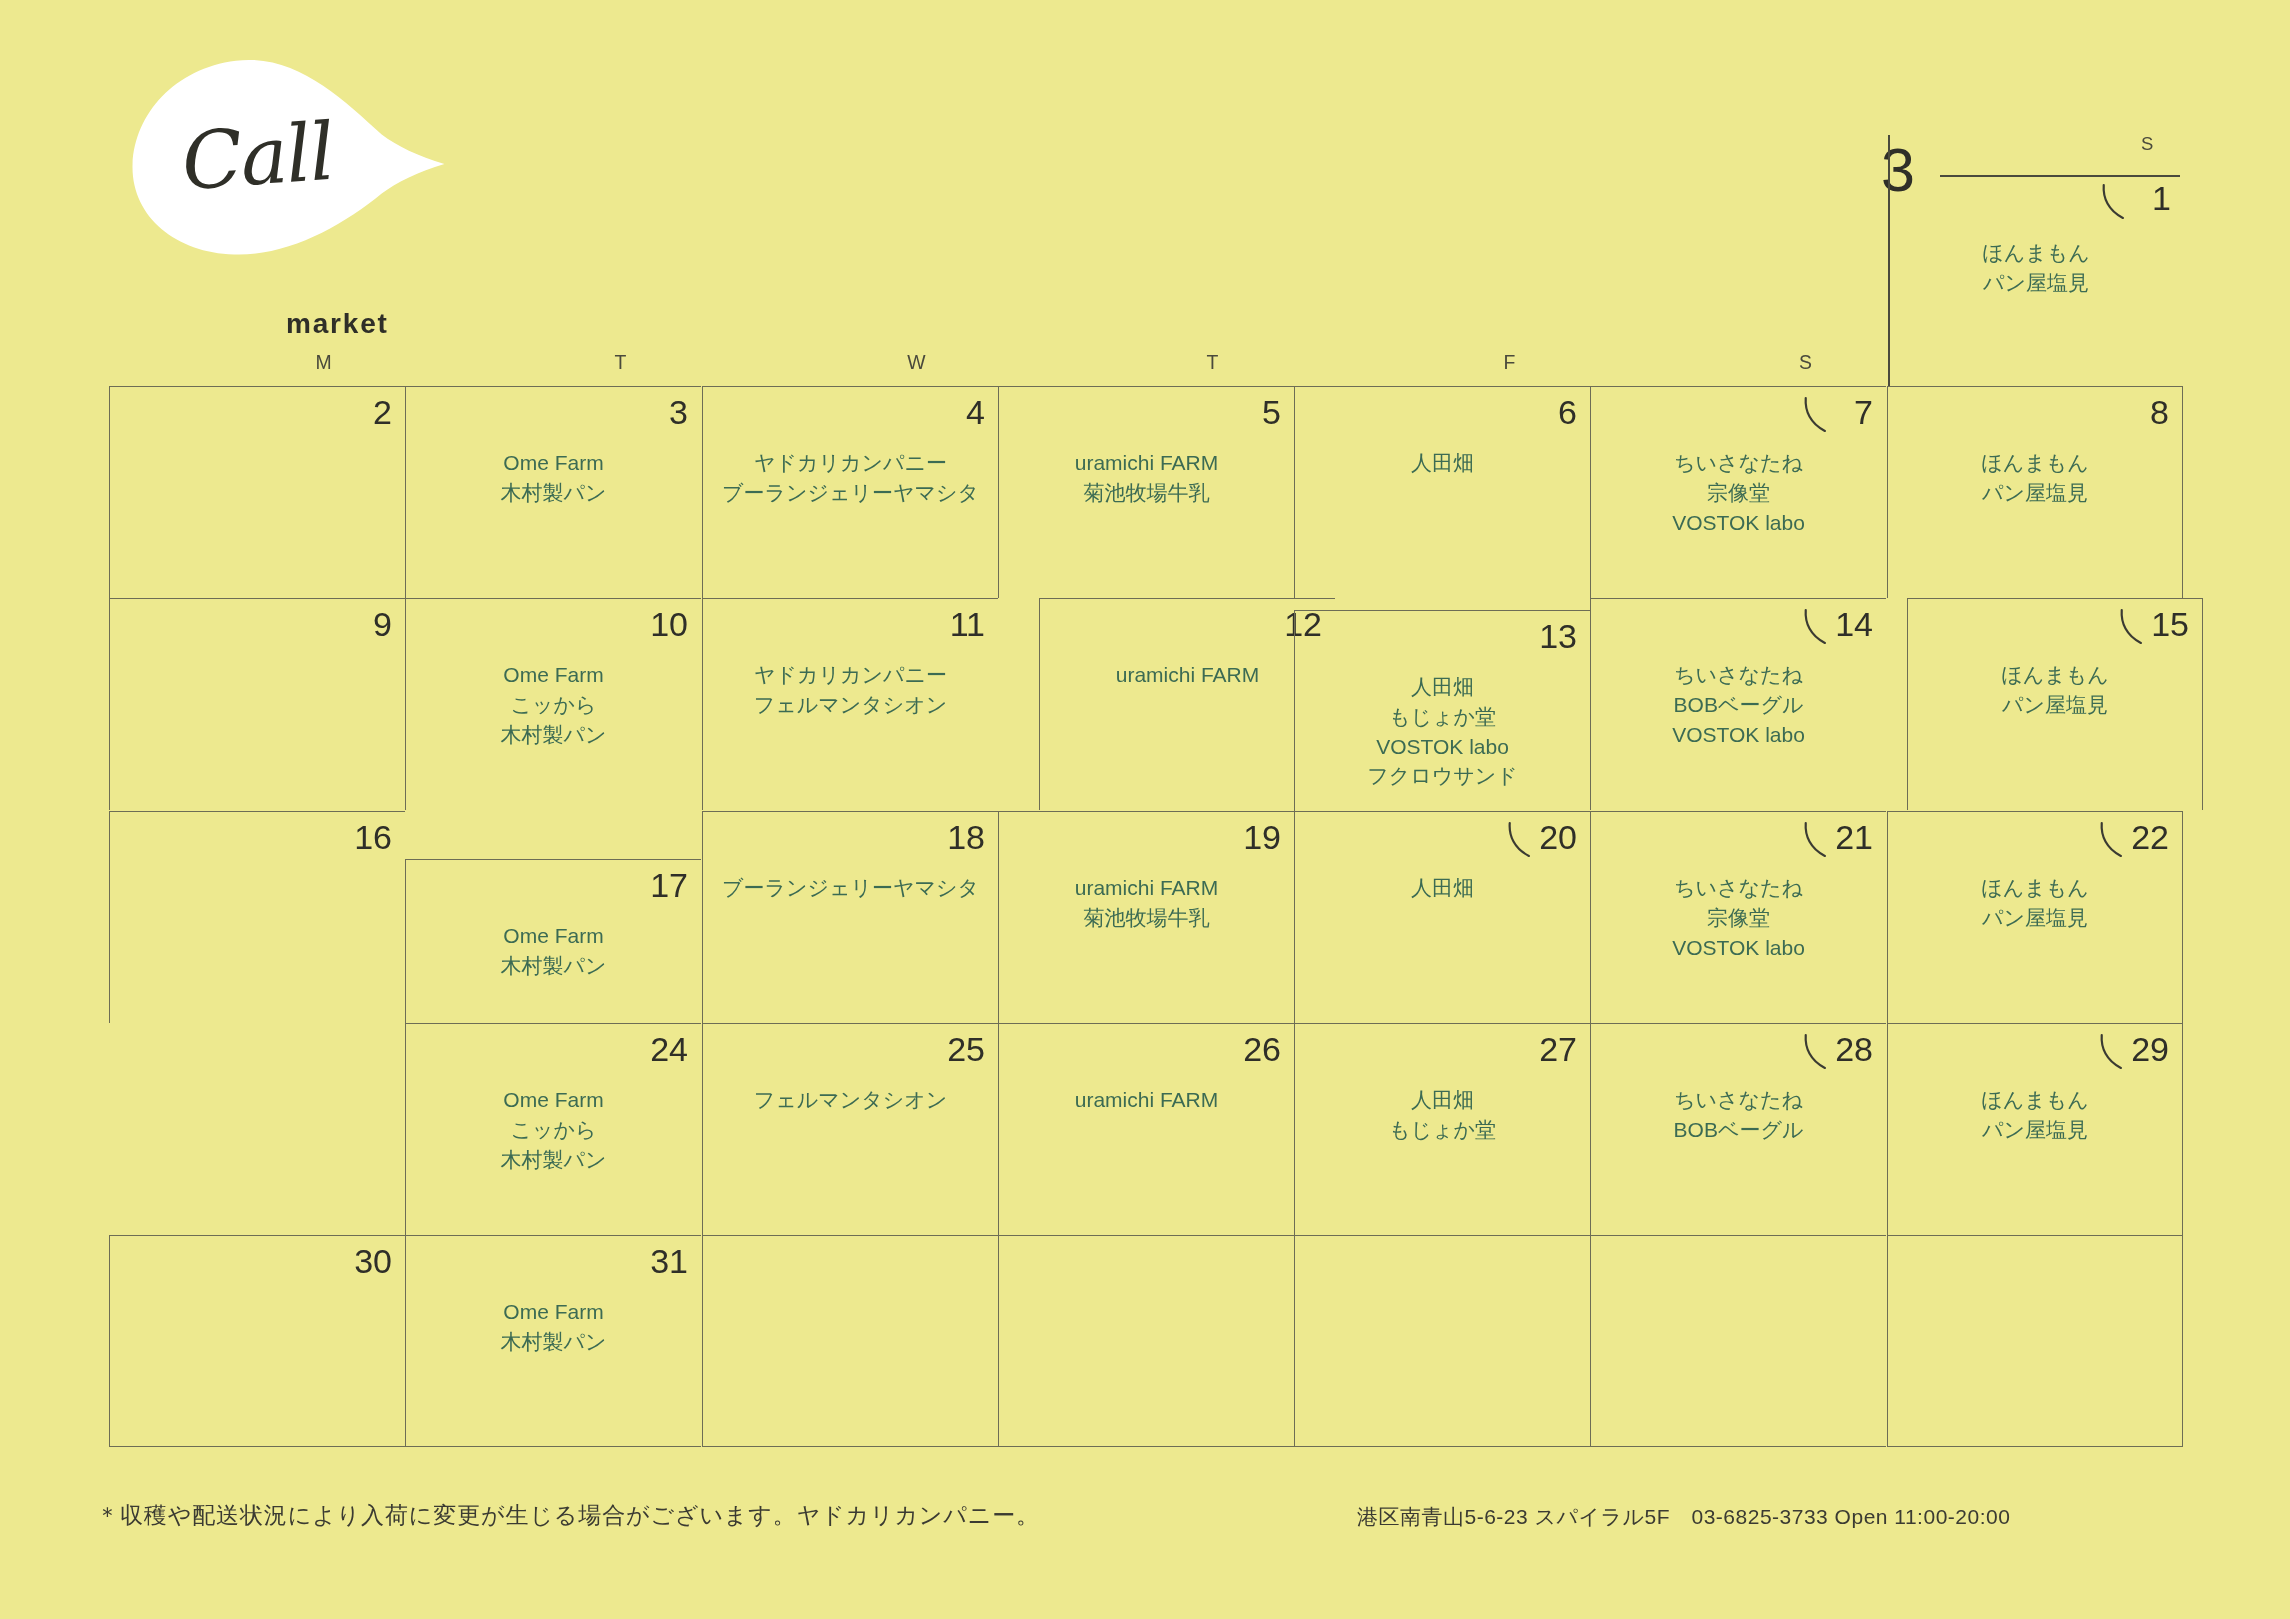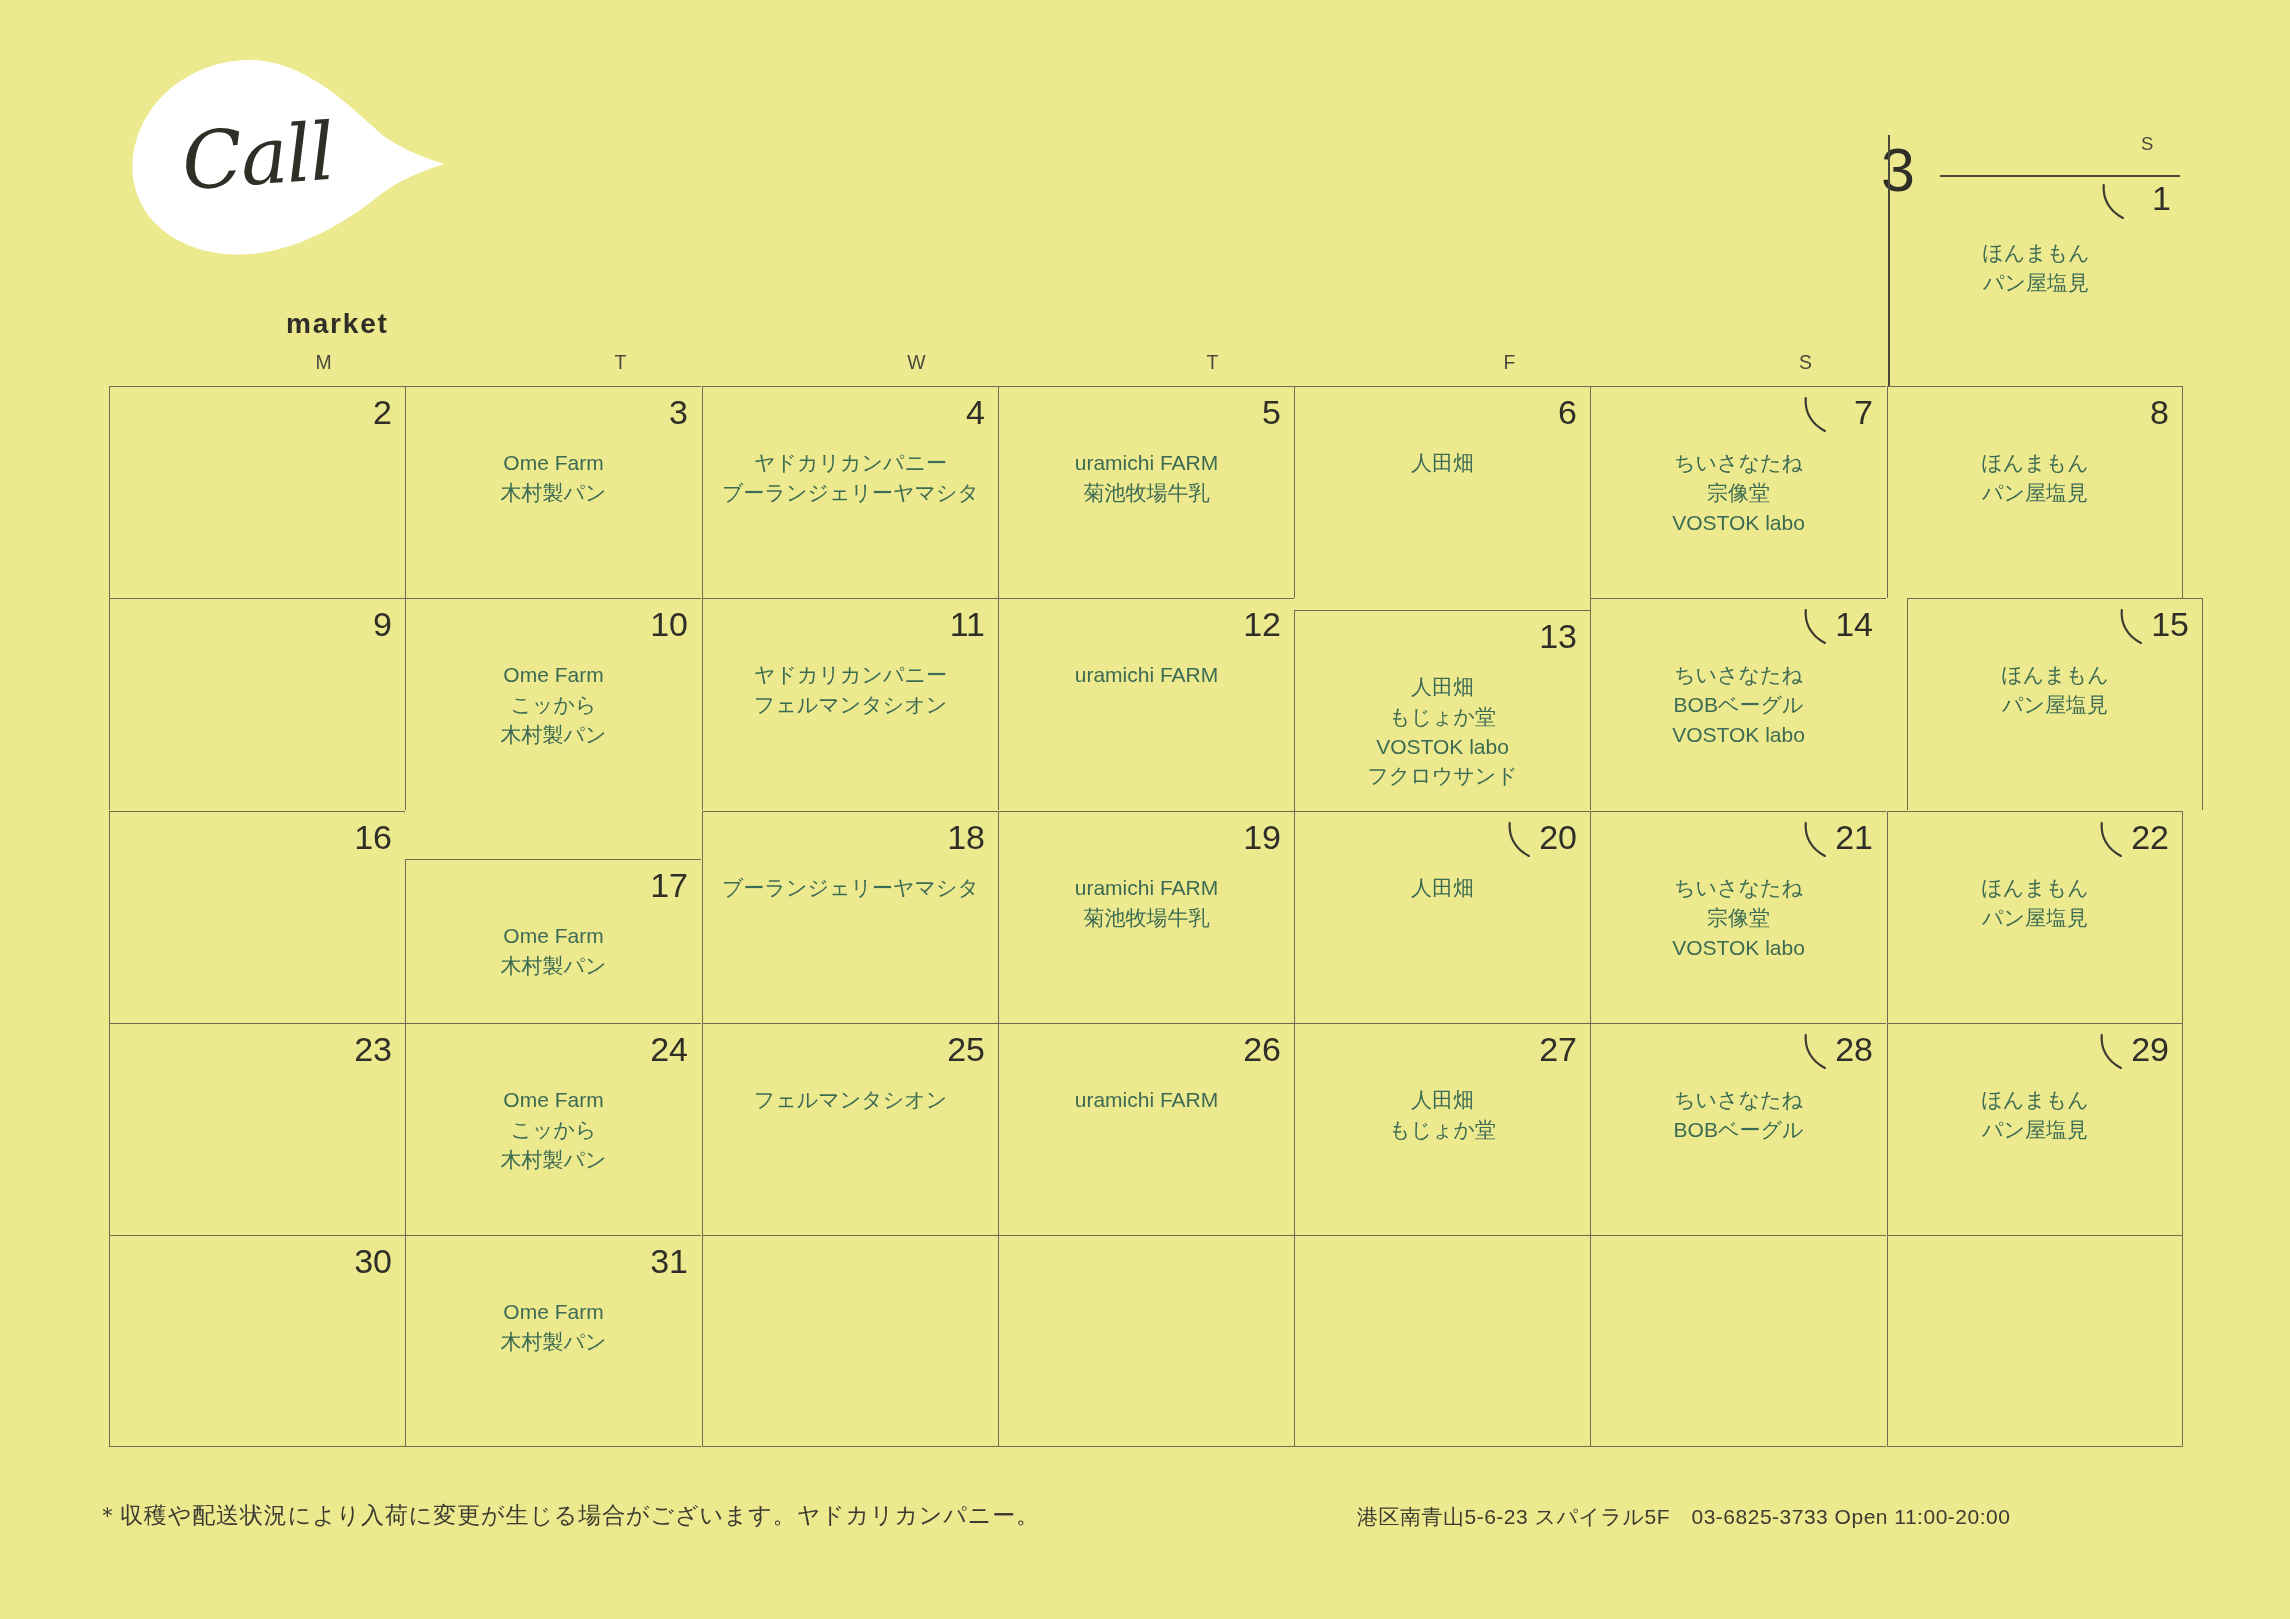--- a/index.html
+++ b/index.html
@@ -280,21 +280,21 @@
         <div>木村製パン</div>
       </div>
     </div>
     <div class="cell" style="left: 593px; top: 212px;">
       <div class="daynum">11</div>
       <div class="items">
         <div>ヤドカリカンパニー</div>
         <div>フェルマンタシオン</div>
       </div>
     </div>
-    <div class="cell" style="left: 889px; top: 212px; text-decoration: underline;">
+    <div class="cell" style="left: 930px; top: 212px; text-decoration: underline;">
       <div class="daynum">12</div>
       <div class="items">
         <div>uramichi FARM</div>
       </div>
     </div>
     <div class="cell" style="left: 1185px; top: 224px;">
       <div class="daynum">13</div>
       <div class="items">
         <div>人田畑</div>
         <div>もじょか堂</div>
@@ -368,23 +368,20 @@
     </div>
     <div class="cell lastcol" style="left: 1778px; top: 425px;">
       <div class="daynum">22</div>
       <svg class="swoosh" viewBox="0 0 34 40">
         <path d="M3 2 C2 16 8 30 24 38" stroke="#3b3b32" stroke-width="2.4" fill="none" stroke-linecap="round"></path>
       </svg>
       <div class="items">
         <div>ほんまもん</div>
         <div>パン屋塩見</div>
       </div>
-    </div>
-    <div class="cell" style="left: 0px; top: 637px;">
-      <div class="daynum">23</div>
     </div>
     <div class="cell" style="left: 296px; top: 637px;">
       <div class="daynum">24</div>
       <div class="items">
         <div>Ome Farm</div>
         <div>こッから</div>
         <div>木村製パン</div>
       </div>
     </div>
     <div class="cell" style="left: 593px; top: 637px;">

